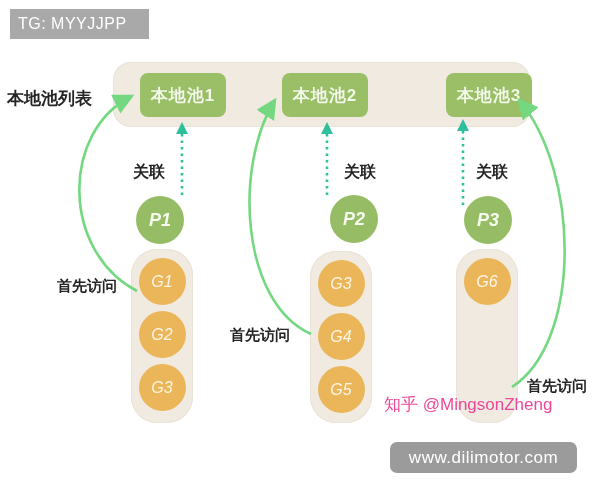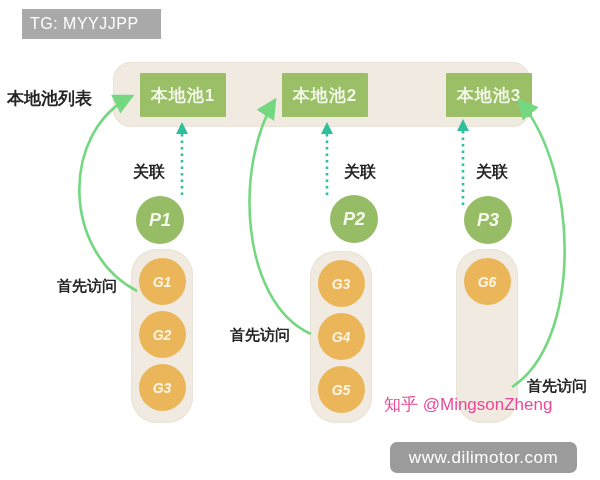--- a/index.html
+++ b/index.html
@@ -5,21 +5,21 @@
   html,body{margin:0;padding:0;}
   body{
     width:600px;height:480px;position:relative;overflow:hidden;
     background:#ffffff;
     font-family:"Liberation Sans", sans-serif;
   }
   .abs{position:absolute;}
 
   
   .badge{
-    left:22px;top:9px;width:139px;height:30px;
+    left:10px;top:9px;width:139px;height:30px;
     background:#a9a9a9;color:#ffffff;
     font-size:16px;line-height:30px;padding-left:8px;
     box-sizing:border-box;letter-spacing:.5px;
   }
 
   
   .topbar{
     left:113px;top:62px;width:417px;height:65px;
     background:#f0eae0;border-radius:18px;
     box-shadow:inset 0 0 0 1px #eae3d7;
@@ -29,40 +29,40 @@
     box-shadow:inset 0 0 0 1px #eae3d7;
     display:flex;flex-direction:column;align-items:center;
     justify-content:flex-start;padding-top:9px;box-sizing:border-box;gap:6px;
   }
   .col1{left:131px;top:249px;width:62px;height:174px;}
   .col2{left:310px;top:251px;width:62px;height:172px;}
   .col3{left:456px;top:249px;width:62px;height:174px;}
 
   
   .pool{
-    width:86px;height:44px;background:#9bbf66;border-radius:1px;
+    width:86px;height:44px;background:#9bbf66;border-radius:8px;
     color:#f3f9e8;font-size:17px;font-weight:bold;
     display:flex;align-items:center;justify-content:center;
     letter-spacing:1px;text-shadow:0 0 1px #8ab057;
   }
   .pool1{left:140px;top:73px;} .pool2{left:282px;top:73px;} .pool3{left:422px;top:73px;margin-left:24px;}
 
   
   .pcirc{
     width:48px;height:48px;border-radius:50%;
     background:#96bd66;color:#f6fbee;
     display:flex;align-items:center;justify-content:center;
     font-size:18px;font-style:italic;font-weight:bold;
   }
   .p1{left:136px;top:196px;} .p2{left:330px;top:195px;} .p3{left:464px;top:196px;}
   .gcirc{
     width:47px;height:47px;border-radius:50%;flex:0 0 auto;
     background:#ebb659;color:#fdf6e6;
     display:flex;align-items:center;justify-content:center;
-    font-size:14px;font-style:italic;font-weight:bold;
+    font-size:16px;font-style:italic;font-weight:normal;
   }
 
   
   .lbl{color:#252525;font-weight:bold;white-space:nowrap;}
   .pool-list{left:7px;top:87px;font-size:17px;}
   .assoc1{left:133px;top:162px;font-size:16px;}
   .assoc2{left:344px;top:162px;font-size:16px;}
   .assoc3{left:476px;top:162px;font-size:16px;}
   .fa1{left:57px;top:277px;font-size:15px;}
   .fa2{left:230px;top:326px;font-size:15px;}

